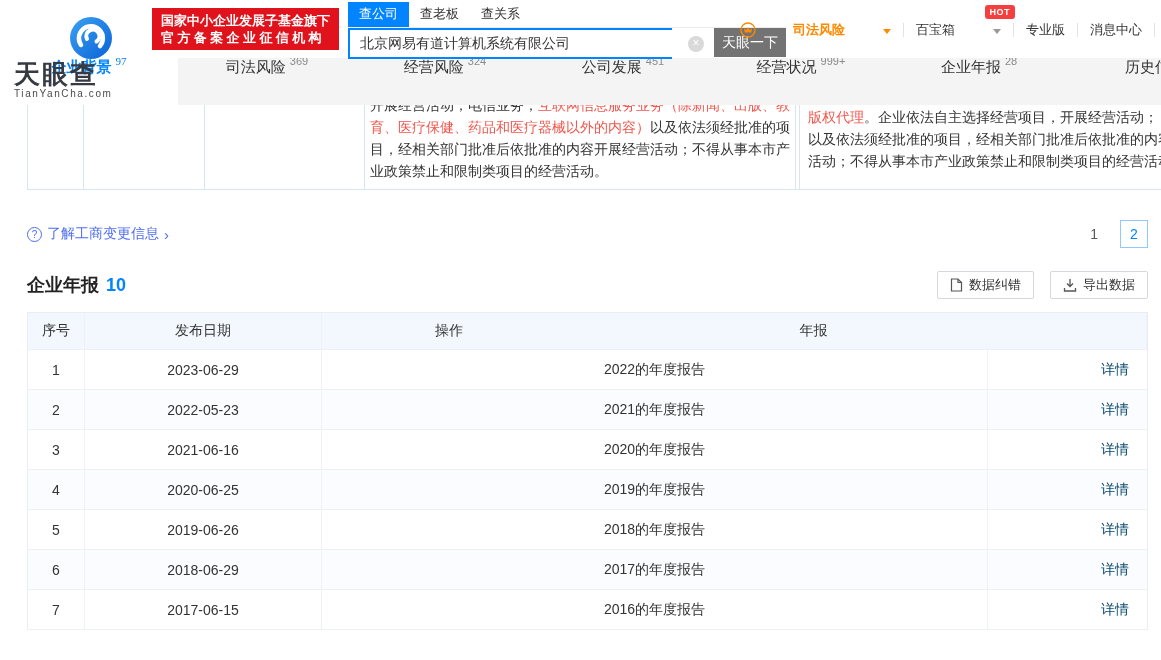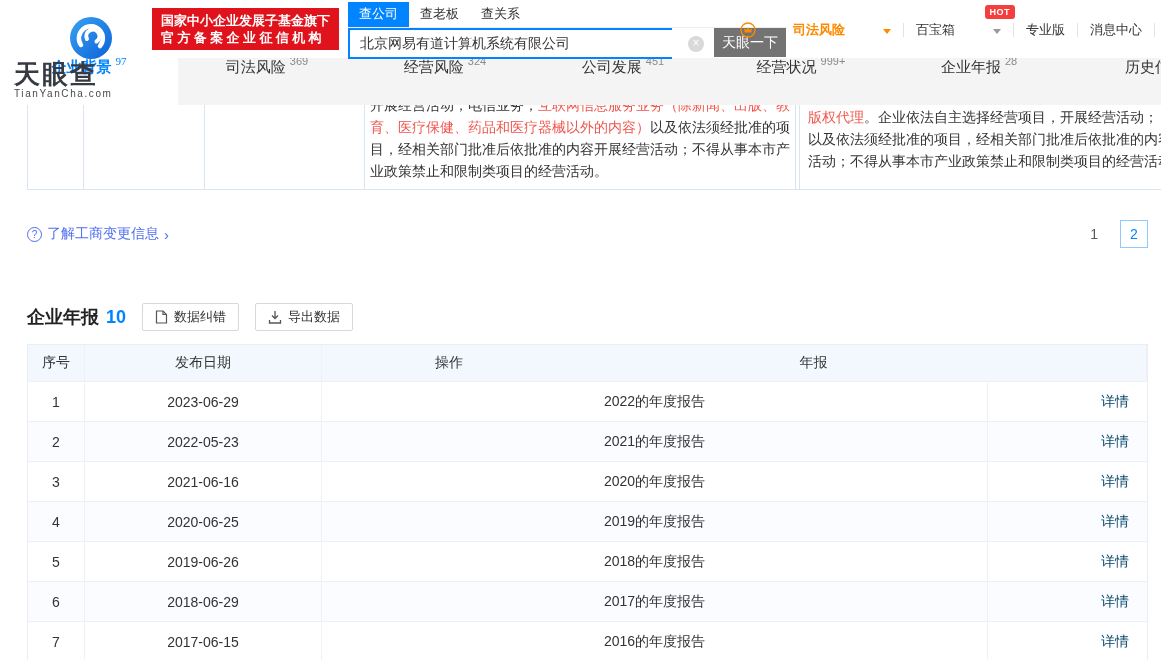--- a/index.html
+++ b/index.html
@@ -69,22 +69,22 @@
   .change-link { display:flex; align-items:center; color:#4e6ef2; font-size:14px; cursor:pointer; }
   .q-icon { width:15px; height:15px; border:1px solid #4e6ef2; border-radius:50%;
     font-size:10px; line-height:13px; text-align:center; margin-right:5px; }
   .chev { margin-left:5px; font-size:15px; }
   .pager { display:flex; align-items:center; }
   .page-num { font-size:14px; color:#595959; margin-right:18px; padding:0 4px; cursor:pointer; }
   .page-box { width:28px; height:28px; border:1px solid #91c9ff; color:#0084ff; background:#fff;
     font-size:14px; display:flex; align-items:center; justify-content:center; cursor:pointer; }
 
   
-  .annual-head { display:flex; align-items:center;
-    margin:54px 13px 0 27px; height:30px; }
+  .annual-head { display:flex; justify-content:space-between; align-items:center;
+    margin:22px 13px 0 27px; height:30px; }
   .annual-title { font-size:18px; font-weight:bold; color:#222; }
   .annual-count { color:#0084ff; margin-left:7px; }
   .annual-actions { display:flex; }
   .act-btn { display:flex; align-items:center; height:28px; border:1px solid #d5d8dc; border-radius:2px;
     background:#fff; padding:0 12px; font-size:13px; color:#333; margin-left:16px; cursor:pointer; }
   .act-btn svg { margin-right:6px; }
 
   .atable { margin:12px 13px 0 27px; width:1121px; border:1px solid #e9eef4; border-bottom:none; font-size:14px; }
   .arow { display:flex; border-bottom:1px solid #edf1f6; background:#fff; }
   .arow.head { background:#f2f8fd;justify-content:space-between; }

